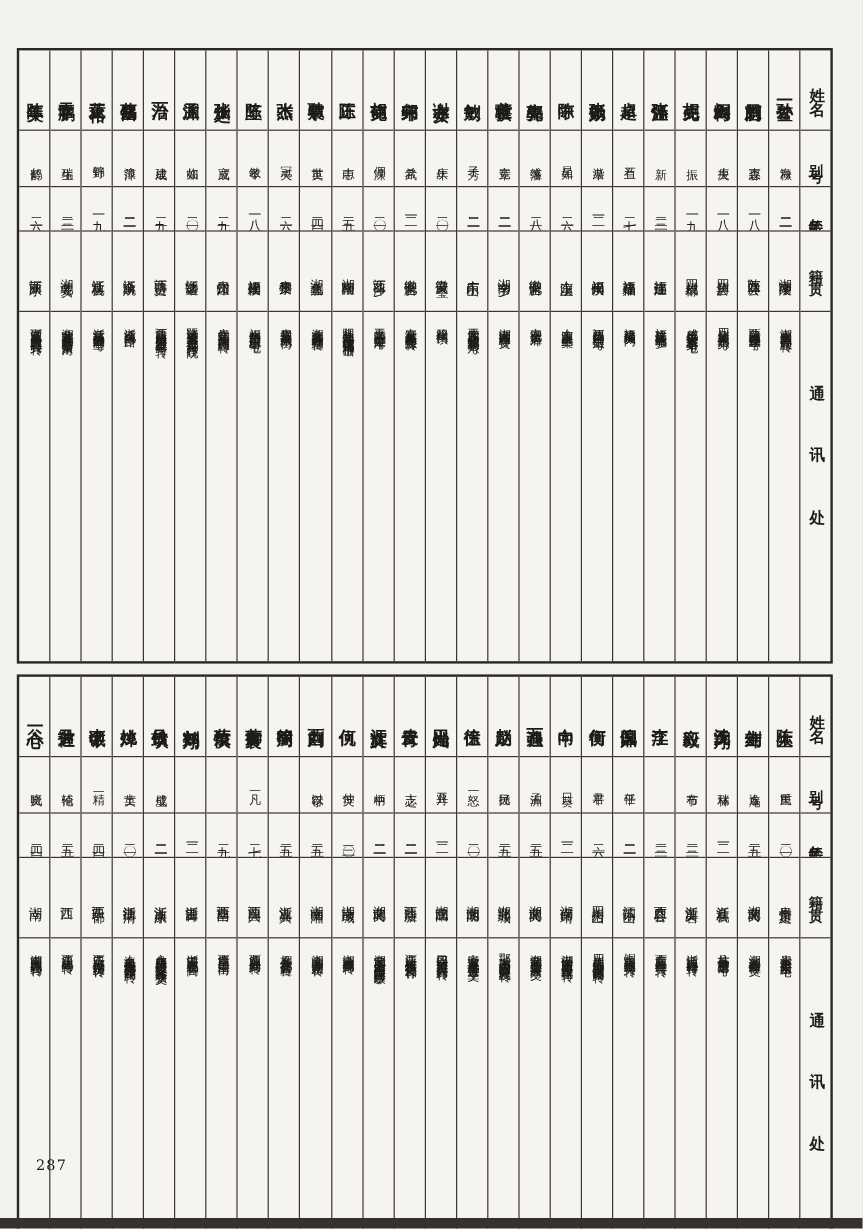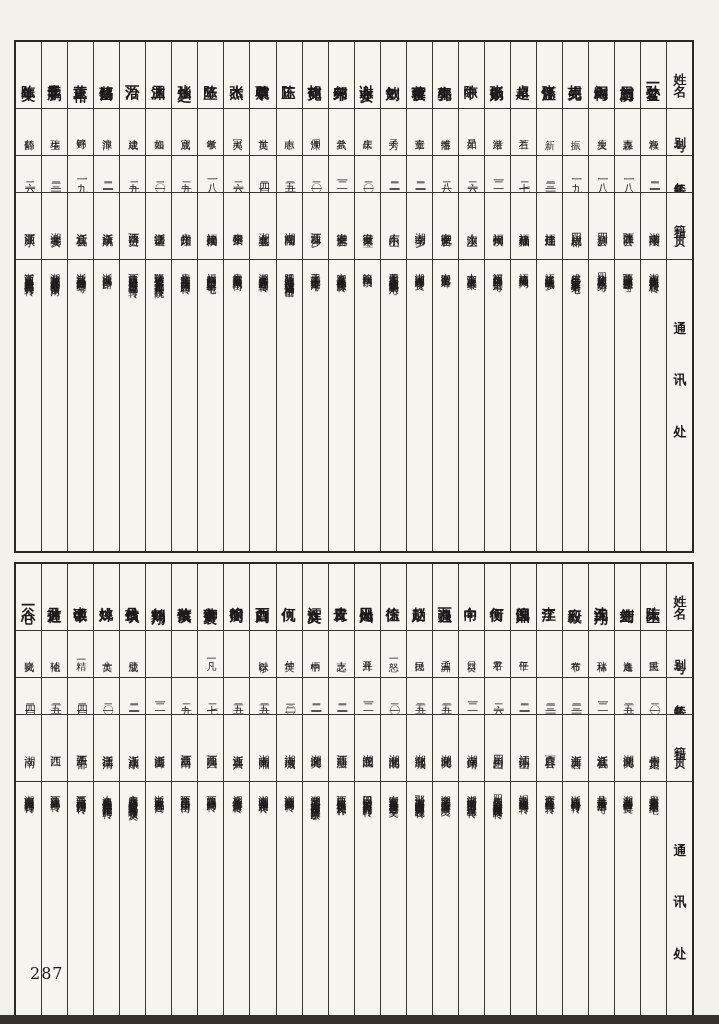--- a/index.html
+++ b/index.html
@@ -30,21 +30,21 @@
           justify-content:flex-start;padding-top:5px;align-items:center;}
   
   .headcol .cell{font-weight:700;}
   .h-name{height:66px;font-size:13px;letter-spacing:0.9em;}
   .h-alias{height:46px;font-size:12px;letter-spacing:5px;}
   .h-age{height:36px;font-size:12px;letter-spacing:2px;}
   .h-native{height:66px;font-size:12px;letter-spacing:0.9em;}
   .h-addr{height:241px;font-size:13px;border-bottom:none;
           justify-content:flex-start;padding-top:50px;letter-spacing:52px;}
   .pagenum{
-    position:absolute;left:30px;top:964px;font-size:16px;
+    position:absolute;left:30px;top:964px;font-size:12px;
     font-family:"DejaVu Serif","Liberation Serif",serif;letter-spacing:1px;
   }
   .scan-edge-bottom{
     position:absolute;left:0;bottom:0;width:100%;height:9px;background:#35322d;
   }
 </style>
 </head>
 <body>
 
 <div class="page">

